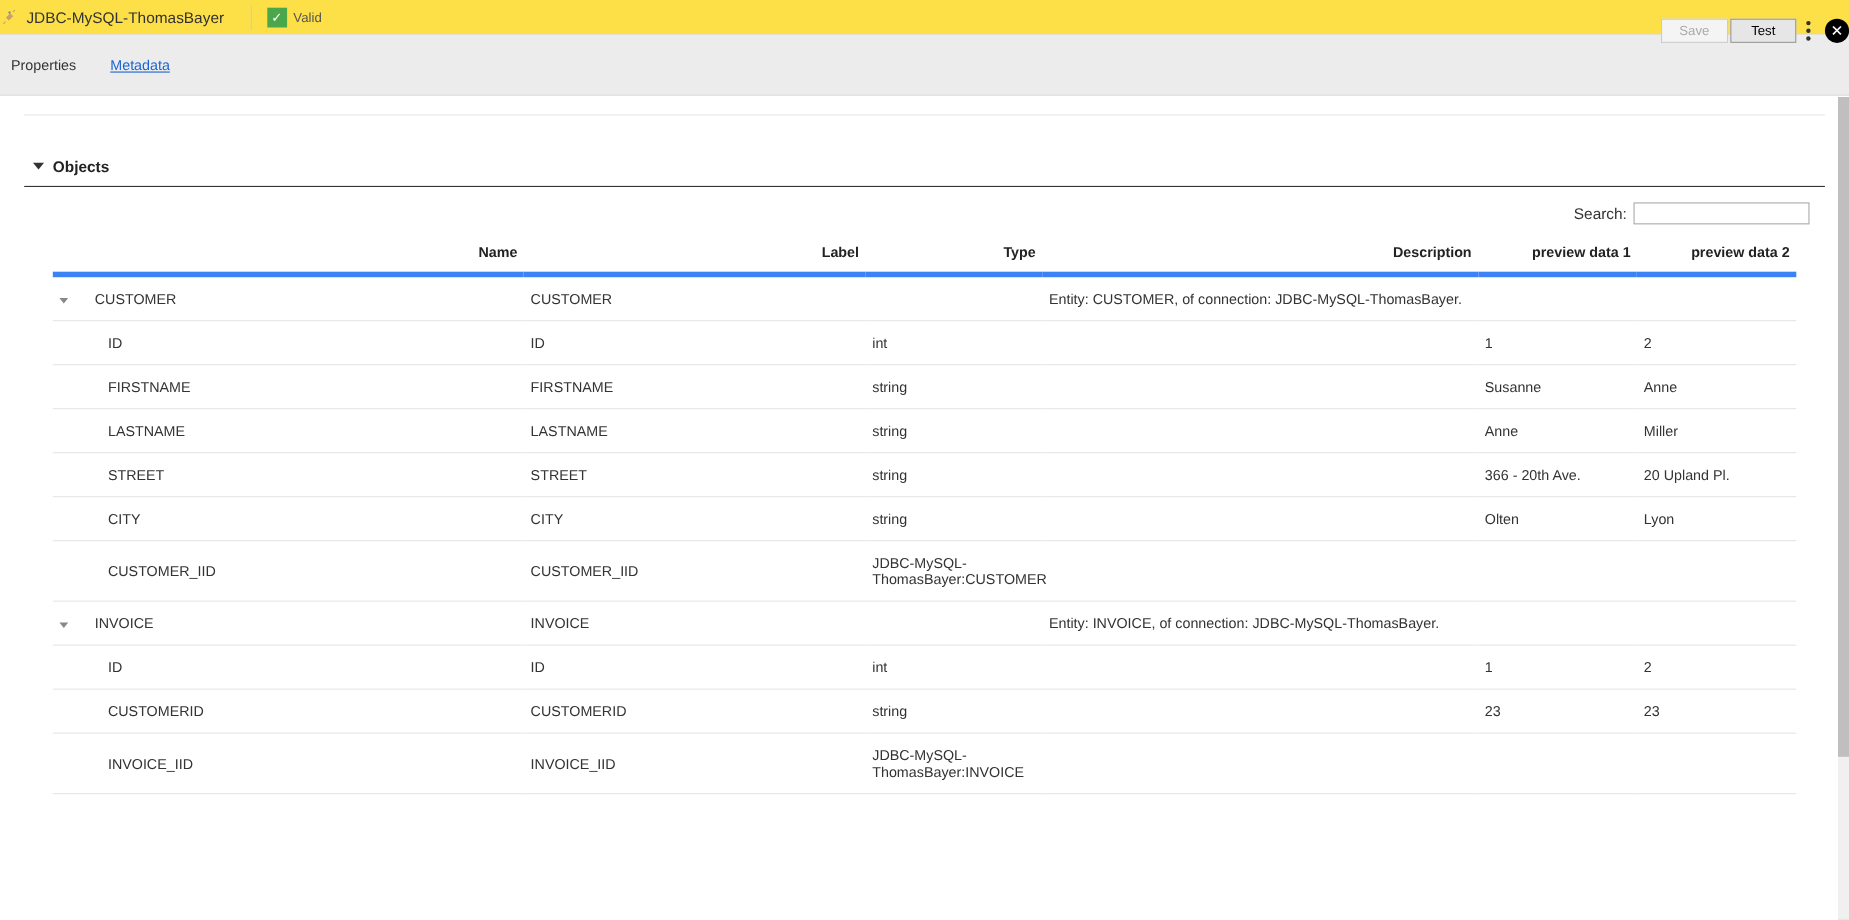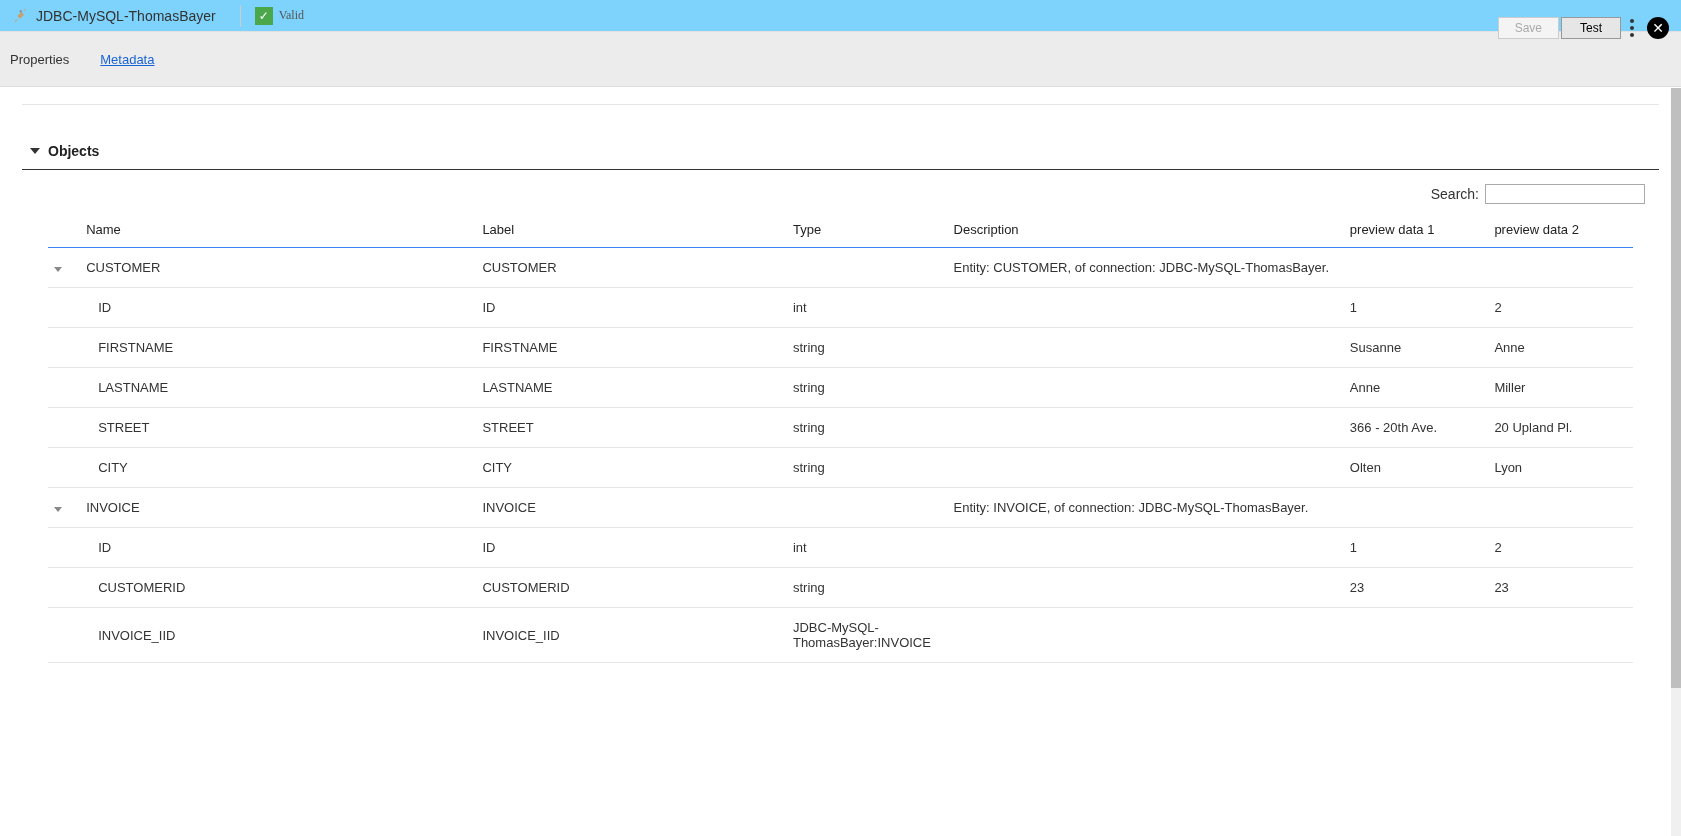--- a/index.html
+++ b/index.html
@@ -7,23 +7,23 @@
       font-family: Arial, Helvetica, sans-serif;
       font-size: 13px;
       color: #333;
       background: #fff;
       width: 1681px;
     }
     .header {
       height: 32px;
       display: flex;
       align-items: center;
-      padding: 0 12px;
+      padding: 0 0;
       border-bottom: 1px solid #e0e0e0;
-      background: #7dd3fc;
+      background: #fde047;
     }
     .header-left {
       display: flex;
       align-items: center;
       gap: 8px;
     }
     .plug-icon {
       width: 16px;
       height: 16px;
       display: inline-block;
@@ -51,21 +51,20 @@
       display: flex;
       align-items: center;
       justify-content: center;
       color: #fff;
       font-size: 12px;
       line-height: 1;
     }
     .valid-text {
       color: #555;
       font-size: 12px;
-      font-family: Liberation Serif, serif;
     }
     .header-right {
       margin-left: auto;
       display: flex;
       align-items: center;
       gap: 2px;
       margin-top: 25px;
     }
     .btn {
       border: 1px solid #999;
@@ -188,26 +187,26 @@
     }
     .table-wrap {
       margin: 0 40px 0 40px;
     }
     table {
       width: 100%;
       border-collapse: collapse;
       table-layout: fixed;
     }
     thead th {
-      text-align: left;
-      font-weight: normal;
+      text-align: right;
+      font-weight: bold;
       font-size: 13px;
       color: #222;
       padding: 10px 6px;
-      border-bottom: 1px solid #3b82f6;
+      border-bottom: 5px solid #3b82f6;
     }
     tbody td {
       padding: 12px 6px;
       font-size: 13px;
       color: #333;
       border-bottom: 1px solid #e6e6e6;
       vertical-align: middle;
     }
     .col-caret { width: 30px; }
     .col-name { width: 370px; }
@@ -356,20 +355,29 @@
           <tr>
             <td></td>
             <td class="indent-1">CITY</td>
             <td>CITY</td>
             <td>string</td>
             <td></td>
             <td>Olten</td>
             <td>Lyon</td>
           </tr>
           <tr>
+            <td></td>
+            <td class="indent-1">CUSTOMER_IID</td>
+            <td>CUSTOMER_IID</td>
+            <td>JDBC-MySQL-ThomasBayer:CUSTOMER</td>
+            <td></td>
+            <td></td>
+            <td></td>
+          </tr>
+          <tr>
             <td><span class="caret small-down"></span></td>
             <td>INVOICE</td>
             <td>INVOICE</td>
             <td></td>
             <td>Entity: INVOICE, of connection: JDBC-MySQL-ThomasBayer.</td>
             <td></td>
             <td></td>
           </tr>
           <tr>
             <td></td>

